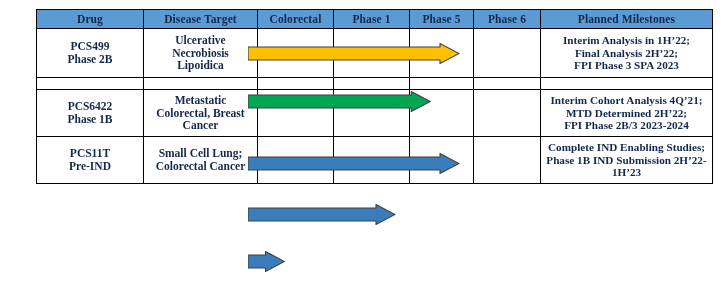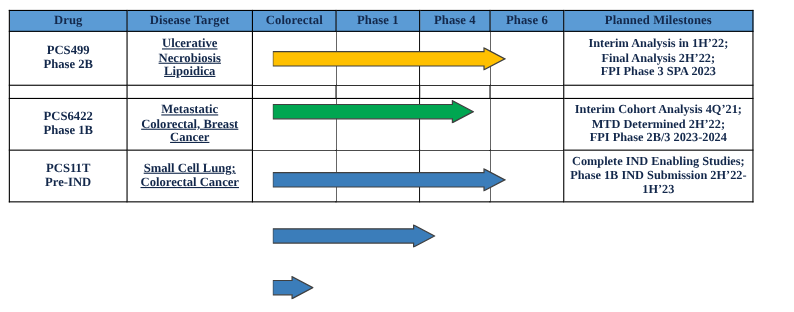--- a/index.html
+++ b/index.html
@@ -10,21 +10,21 @@
     font-family: "Liberation Serif", "DejaVu Serif", serif;
   }
   #pipeline-wrap {
     position: relative;
     width: 722px; height: 284px;
     background: #ffffff;
     overflow: hidden;
   }
   table.pipeline {
     position: absolute;
-    left: 8px; top: 9px;
+    left: 36px; top: 9px;
     width: 676px;
     border-collapse: collapse;
     table-layout: fixed;
   }
   table.pipeline td, table.pipeline th {
     border: 1px solid #000000;
     padding: 0;
     text-align: center;
     vertical-align: middle;
     font-weight: bold;
@@ -37,21 +37,21 @@
     font-size: 11.5px;
     height: 19px;
     letter-spacing: .1px;
   }
   tbody td {
     background: #ffffff;
     font-size: 11px;
     color: #0D1B33;
   }
   td.drug     { font-size: 11.5px; }
-  td.target   { font-size: 11.5px; text-decoration: underline; }
+  td.target   { font-size: 11.5px; }
   td.mile     { font-size: 11.2px; }
   td.phasecell{ position: relative; }
   tr.spacer td { height: 12px; }
   tr.r1 td { height: 49px; }
   tr.r2 td { height: 47px; }
   tr.r3 td { height: 54px; }
   tr.r4 td { height: 47px; }
   tr.r5 td { height: 47px; text-align: center; }
 
   
@@ -77,21 +77,21 @@
         <col style="width:64px">
         <col style="width:67px">
         <col style="width:172px">
     </colgroup>
     <thead>
       <tr>
         <th>Drug</th>
         <th>Disease Target</th>
         <th>Colorectal</th>
         <th>Phase 1</th>
-        <th>Phase 4</th>
+        <th>Phase 5</th>
         <th>Phase 6</th>
         <th>Planned Milestones</th>
       </tr>
     </thead>
     <tbody>
       <tr class="r1">
         <td class="drug">PCS499<br>Phase 2B</td>
         <td class="target">Ulcerative<br>Necrobiosis<br>Lipoidica</td>
         <td class="phasecell"></td>
         <td class="phasecell"></td>

